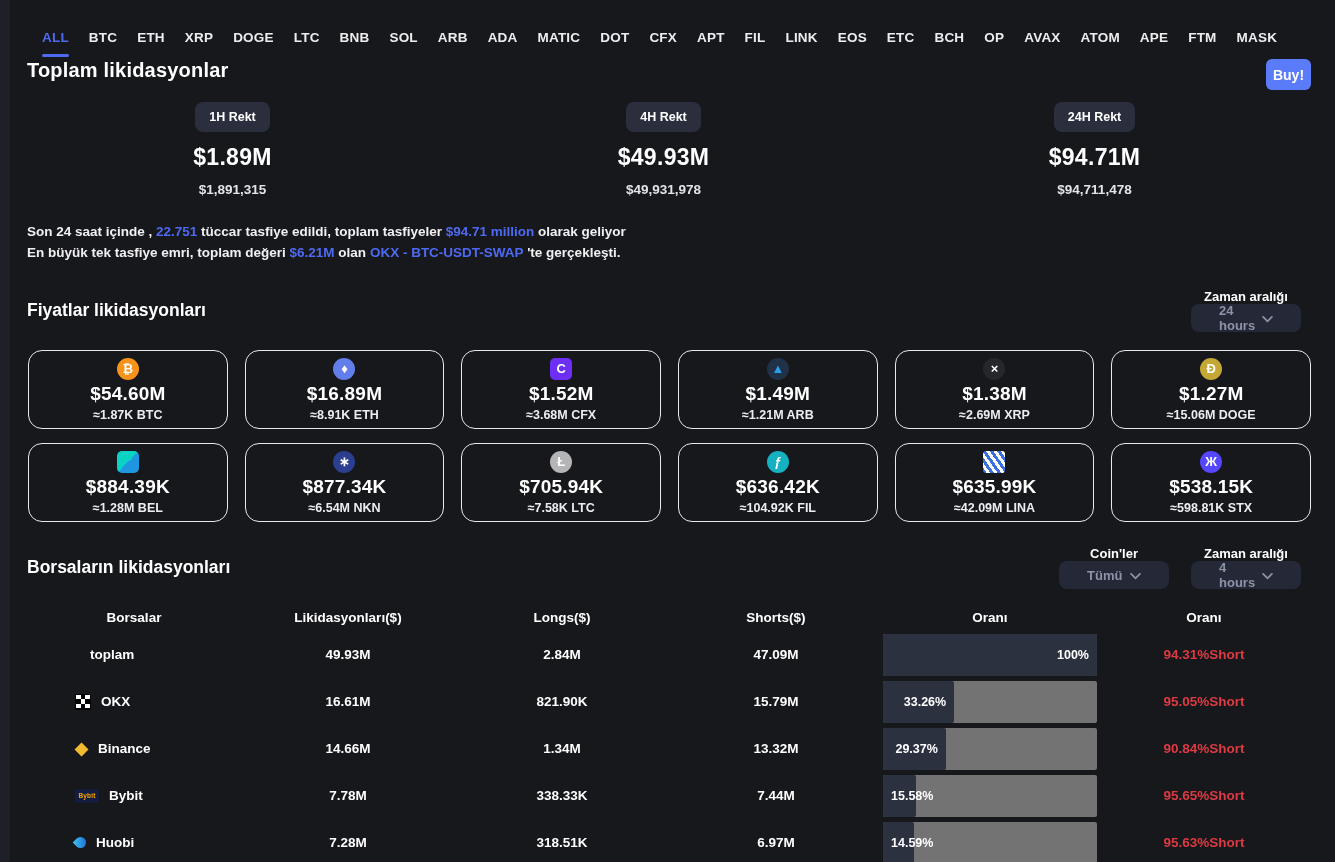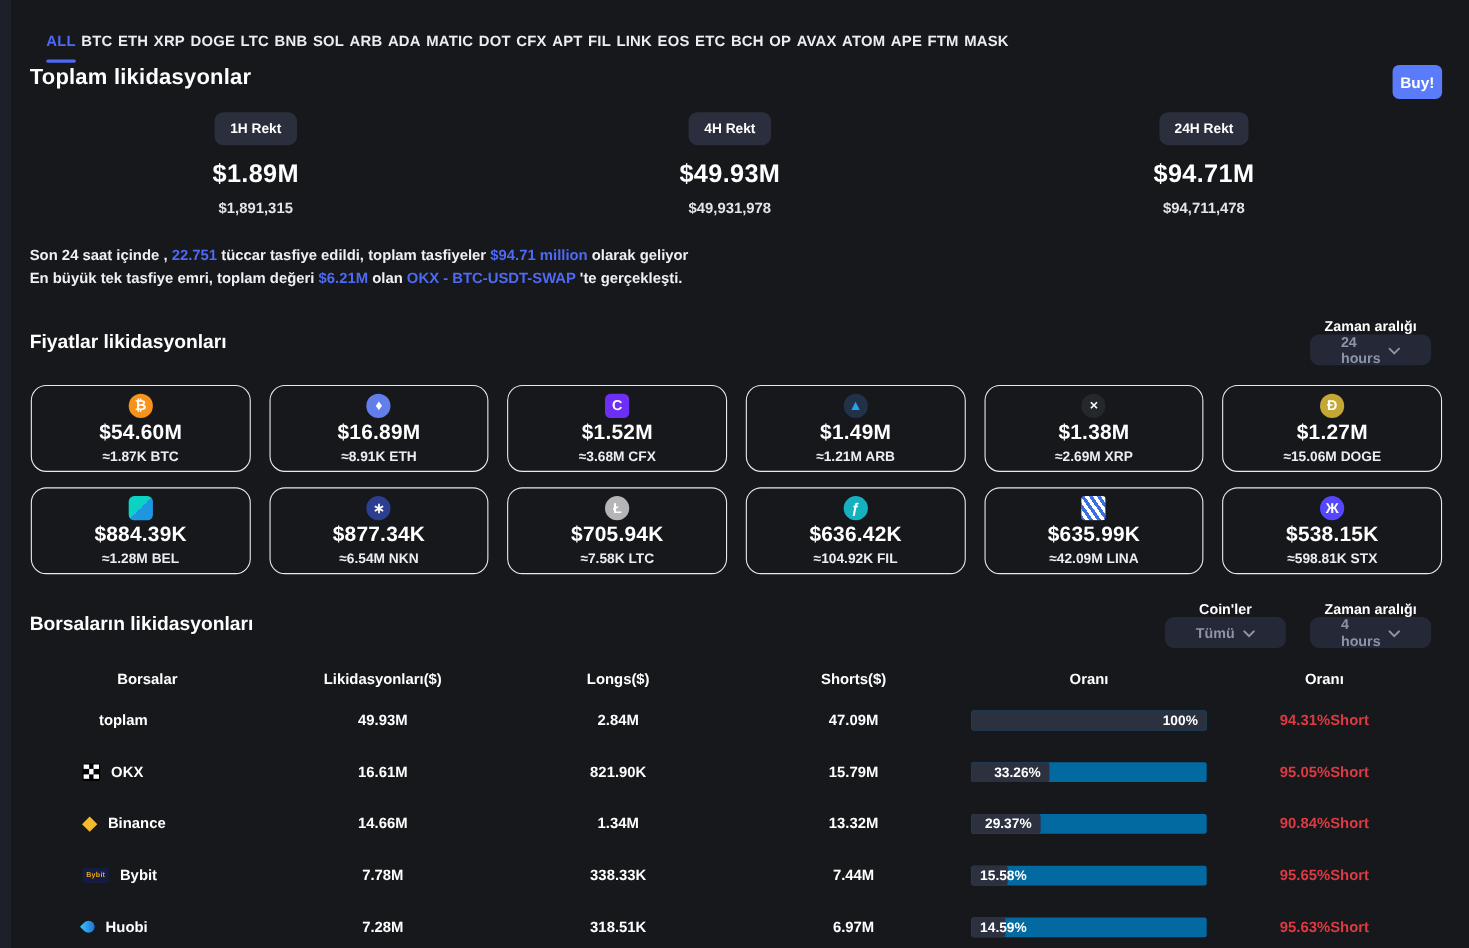--- a/index.html
+++ b/index.html
@@ -8,21 +8,21 @@
     background:#17181c;
     color:#fff;
     font-family:"Liberation Sans", sans-serif;
     font-weight:700;
     position:relative;
   }
   .edge-strip { position:absolute; left:0; top:0; width:10px; height:100%; background:#1d2029; }
 
   
   .topnav {
-    display:flex; align-items:flex-start; gap:5px;
+    display:flex; align-items:flex-start; gap:20px;
     padding:30px 28px 0 42px; font-size:13.5px; letter-spacing:.2px;
   }
   .nav-item { color:#ededf0; cursor:pointer; padding-bottom:12px; white-space:nowrap; }
   .nav-item.active { color:#4e6af3; position:relative; }
   .nav-item.active::after {
     content:""; position:absolute; left:0; right:0; bottom:0;
     height:3px; background:#4e6af3; border-radius:2px;
   }
 
   
@@ -91,21 +91,21 @@
 
   
   .liq-table { margin:14px 0 0 27px; }
   .thead, .trow { display:grid; grid-template-columns:repeat(6,214px); align-items:center; }
   .thead { height:28px; font-size:13.5px; }
   .th { text-align:center; }
   .trow { height:47px; font-size:13.5px; }
   .cell { text-align:center; }
   .name-cell { display:flex; align-items:center; gap:10px; padding-left:48px; text-align:left; }
   .name-cell.no-icon { padding-left:63px; }
-  .bar-cell { position:relative; height:18px; background:#0369a1; border-radius:2px; overflow:visible; }
+  .bar-cell { position:relative; height:42px; background:#737373; border-radius:2px; overflow:visible; }
   .bar-fill { position:absolute; left:0; top:0; bottom:0; background:#2c3140; border-radius:2px; }
   .bar-label {
     position:absolute; top:0; height:100%; display:flex; align-items:center;
     font-size:12.5px; color:#fff; white-space:nowrap;
   }
   .short-cell { color:#dd3a43; text-align:center; }
 
   
   .ex-icon { display:inline-flex; align-items:center; justify-content:center; flex:0 0 auto; }
   .okx-grid {

